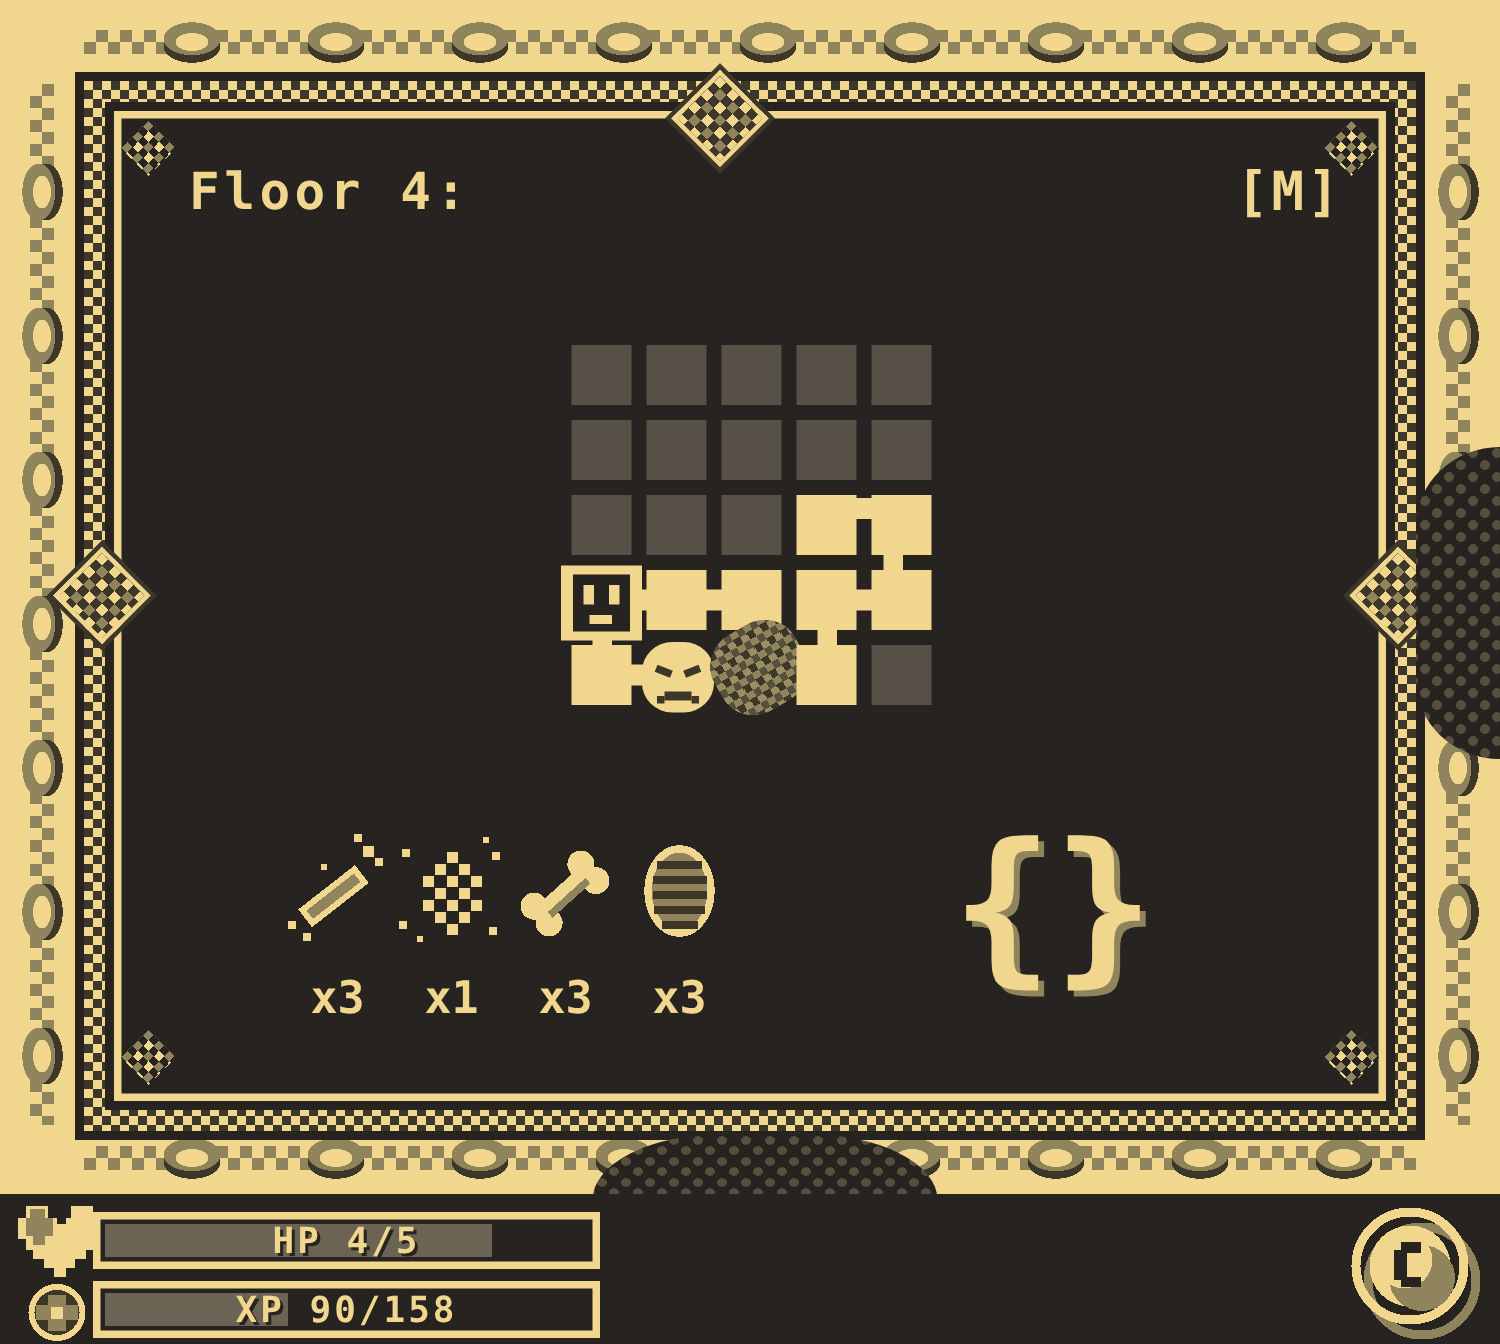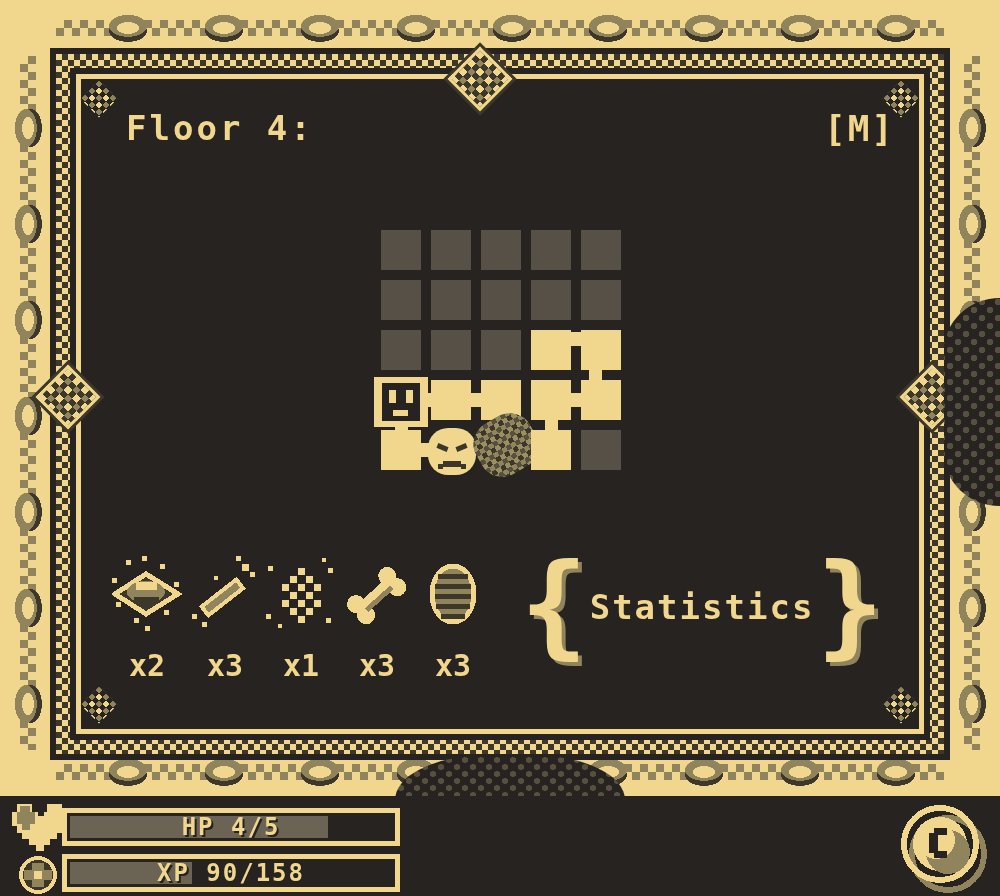--- a/index.html
+++ b/index.html
@@ -164,40 +164,20 @@
           <i class="ee l"></i>
           <i class="ee r"></i>
           <i class="em"></i>
         </div>
         <div class="tile t-spring" style="left: 481px; top: 430px;"></div>
         <div class="tile t-light" style="left: 531px; top: 430px;"></div>
         <div class="tile t-dark" style="left: 581px; top: 430px;"></div>
       </div>
 
 
-    <div class="build-item" style="left:112px;">
-      <svg width="70" height="80" viewBox="0 0 70 80">
-        <g fill="#f0d78d">
-          <rect x="14" y="4" width="5" height="5"></rect>
-            <rect x="30" y="0" width="5" height="5"></rect>
-            <rect x="48" y="8" width="5" height="5"></rect>
-          <rect x="0" y="22" width="5" height="5"></rect>
-            <rect x="62" y="26" width="5" height="5"></rect>
-            <rect x="4" y="46" width="5" height="5"></rect>
-          <rect x="22" y="62" width="5" height="5"></rect>
-            <rect x="52" y="54" width="5" height="5"></rect>
-            <rect x="33" y="70" width="5" height="5"></rect>
-        </g>
-        <polygon points="3,38 34,18 66,38 34,58" fill="#3d372a" stroke="#f0d78d" stroke-width="5"></polygon>
-        <ellipse cx="34" cy="36" rx="19" ry="11" fill="#8f845c"></ellipse>
-        <rect x="24" y="26" width="21" height="8" fill="#f0d78d"></rect>
-        <rect x="22" y="41" width="25" height="6" fill="#3d372a"></rect>
-      </svg>
-      <span class="cnt">x2</span>
-    </div>
 
     <div class="build-item" style="left:190px;">
       <svg width="70" height="80" viewBox="0 0 70 80">
         <g transform="rotate(-38 35 40)">
           <rect x="10" y="34" width="44" height="11" fill="#8f845c" stroke="#f0d78d" stroke-width="4"></rect>
         </g>
         <g fill="#f0d78d">
           <rect x="52" y="8" width="7" height="7"></rect>
             <rect x="60" y="16" width="5" height="5"></rect>
             <rect x="46" y="0" width="5" height="5"></rect>
@@ -260,21 +240,20 @@
           <rect x="17" y="38" width="36" height="5"></rect>
             <rect x="18" y="48" width="34" height="5"></rect>
             <rect x="23" y="58" width="24" height="5"></rect>
         </g>
       </svg>
       <span class="cnt">x3</span>
     </div>
 
     <div class="stats-btn">
       <span class="brace">{</span>
-      <span class="lbl">Statistics</span>
       <span class="brace">}</span>
     </div>
   </div>
 
   <div class="statusbar">
     <svg class="sb-icon" style="left:12px;top:8px;" width="55" height="48" viewBox="0 0 55 48">
       <g fill="#f0d78d">
         <rect x="5" y="0" width="15" height="10"></rect>
           <rect x="35" y="0" width="15" height="10"></rect>
         <rect x="0" y="8" width="55" height="14"></rect>

